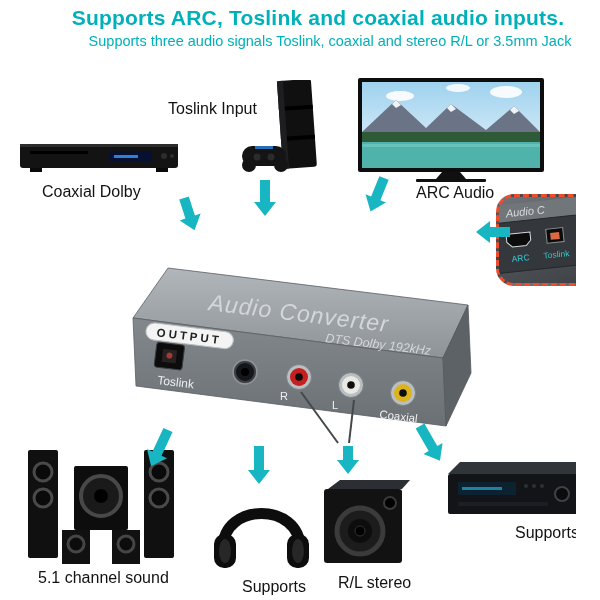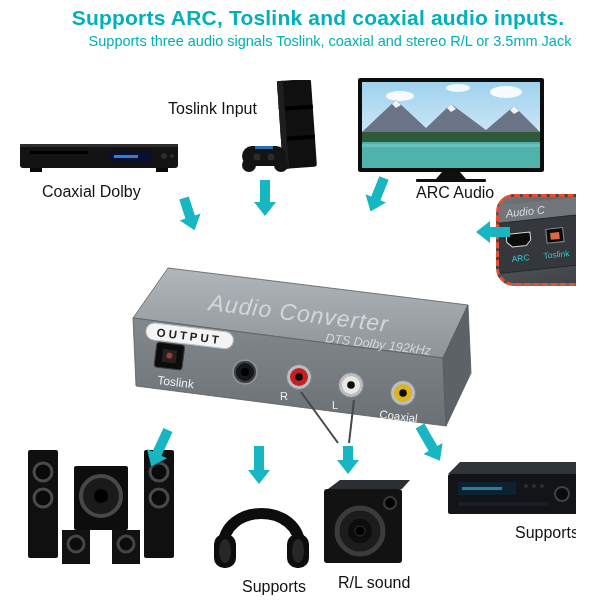--- a/index.html
+++ b/index.html
@@ -186,20 +186,21 @@
       <circle cx="133" cy="60" r="9" fill="#0a0a0a" stroke="#4a4a4a" stroke-width="3"></circle>
       <rect x="48" y="28" width="54" height="64" rx="2" fill="#0d0d0d"></rect>
       <circle cx="75" cy="58" r="20" fill="#1a1a1a" stroke="#484848" stroke-width="4"></circle>
       <circle cx="75" cy="58" r="7" fill="#000"></circle>
       <rect x="36" y="92" width="28" height="34" fill="#111"></rect>
       <circle cx="50" cy="106" r="8" fill="#0c0c0c" stroke="#454545" stroke-width="3"></circle>
       <rect x="86" y="92" width="28" height="34" fill="#111"></rect>
       <circle cx="100" cy="106" r="8" fill="#0c0c0c" stroke="#454545" stroke-width="3"></circle>
     </svg>
   </div>
+  <div class="lbl" style="left:20px;top:569px;">5.1 channel sound</div>
 
   <div class="abs" style="left:196px;top:490px;">
     <svg width="95" height="85" viewBox="0 0 95 85">
       <path d="M9,58 C9,12 86,12 86,58" stroke="#0d0d0d" stroke-width="11" fill="none" stroke-linecap="round"></path>
       <rect x="0" y="44" width="22" height="34" rx="10" fill="#0d0d0d"></rect>
       <ellipse cx="11" cy="61" rx="6" ry="12" fill="#272727"></ellipse>
       <rect x="73" y="44" width="22" height="34" rx="10" fill="#0d0d0d"></rect>
       <ellipse cx="84" cy="61" rx="6" ry="12" fill="#272727"></ellipse>
     </svg>
   </div>
@@ -208,21 +209,21 @@
   <div class="abs" style="left:300px;top:477px;">
     <svg width="95" height="92" viewBox="0 0 95 92">
       <polygon points="10,12 22,3 92,3 84,12" fill="#2b2f33"></polygon>
       <rect x="6" y="12" width="78" height="74" rx="3" fill="#121212"></rect>
       <circle cx="42" cy="54" r="23" fill="#1c1c1c" stroke="#3b3b3b" stroke-width="5"></circle>
       <circle cx="42" cy="54" r="12" fill="#0d0d0d"></circle>
       <circle cx="42" cy="54" r="5" fill="#000" stroke="#333"></circle>
       <circle cx="72" cy="26" r="6" fill="#000" stroke="#3a3a3a" stroke-width="2"></circle>
     </svg>
   </div>
-  <div class="lbl" style="left:320px;top:574px;">R/L sound</div>
+  <div class="lbl" style="left:320px;top:574px;">R/L stereo</div>
 
   <div class="abs" style="left:424px;top:456px;">
     <svg width="172" height="66" viewBox="0 0 172 66">
       <polygon points="6,18 18,6 170,6 158,18" fill="#30353a"></polygon>
       <polygon points="158,18 170,6 170,46 158,58" fill="#1d2125"></polygon>
       <rect x="6" y="18" width="152" height="40" rx="2" fill="#121418"></rect>
       <rect x="16" y="26" width="58" height="13" fill="#0d2230"></rect>
       <rect x="20" y="31" width="40" height="3" fill="#2a8fb5" opacity="0.85"></rect>
       <circle cx="120" cy="38" r="7" fill="#0b0b0b" stroke="#3c4247" stroke-width="2"></circle>
       <circle cx="144" cy="38" r="9" fill="#0b0b0b" stroke="#3c4247" stroke-width="2"></circle>

